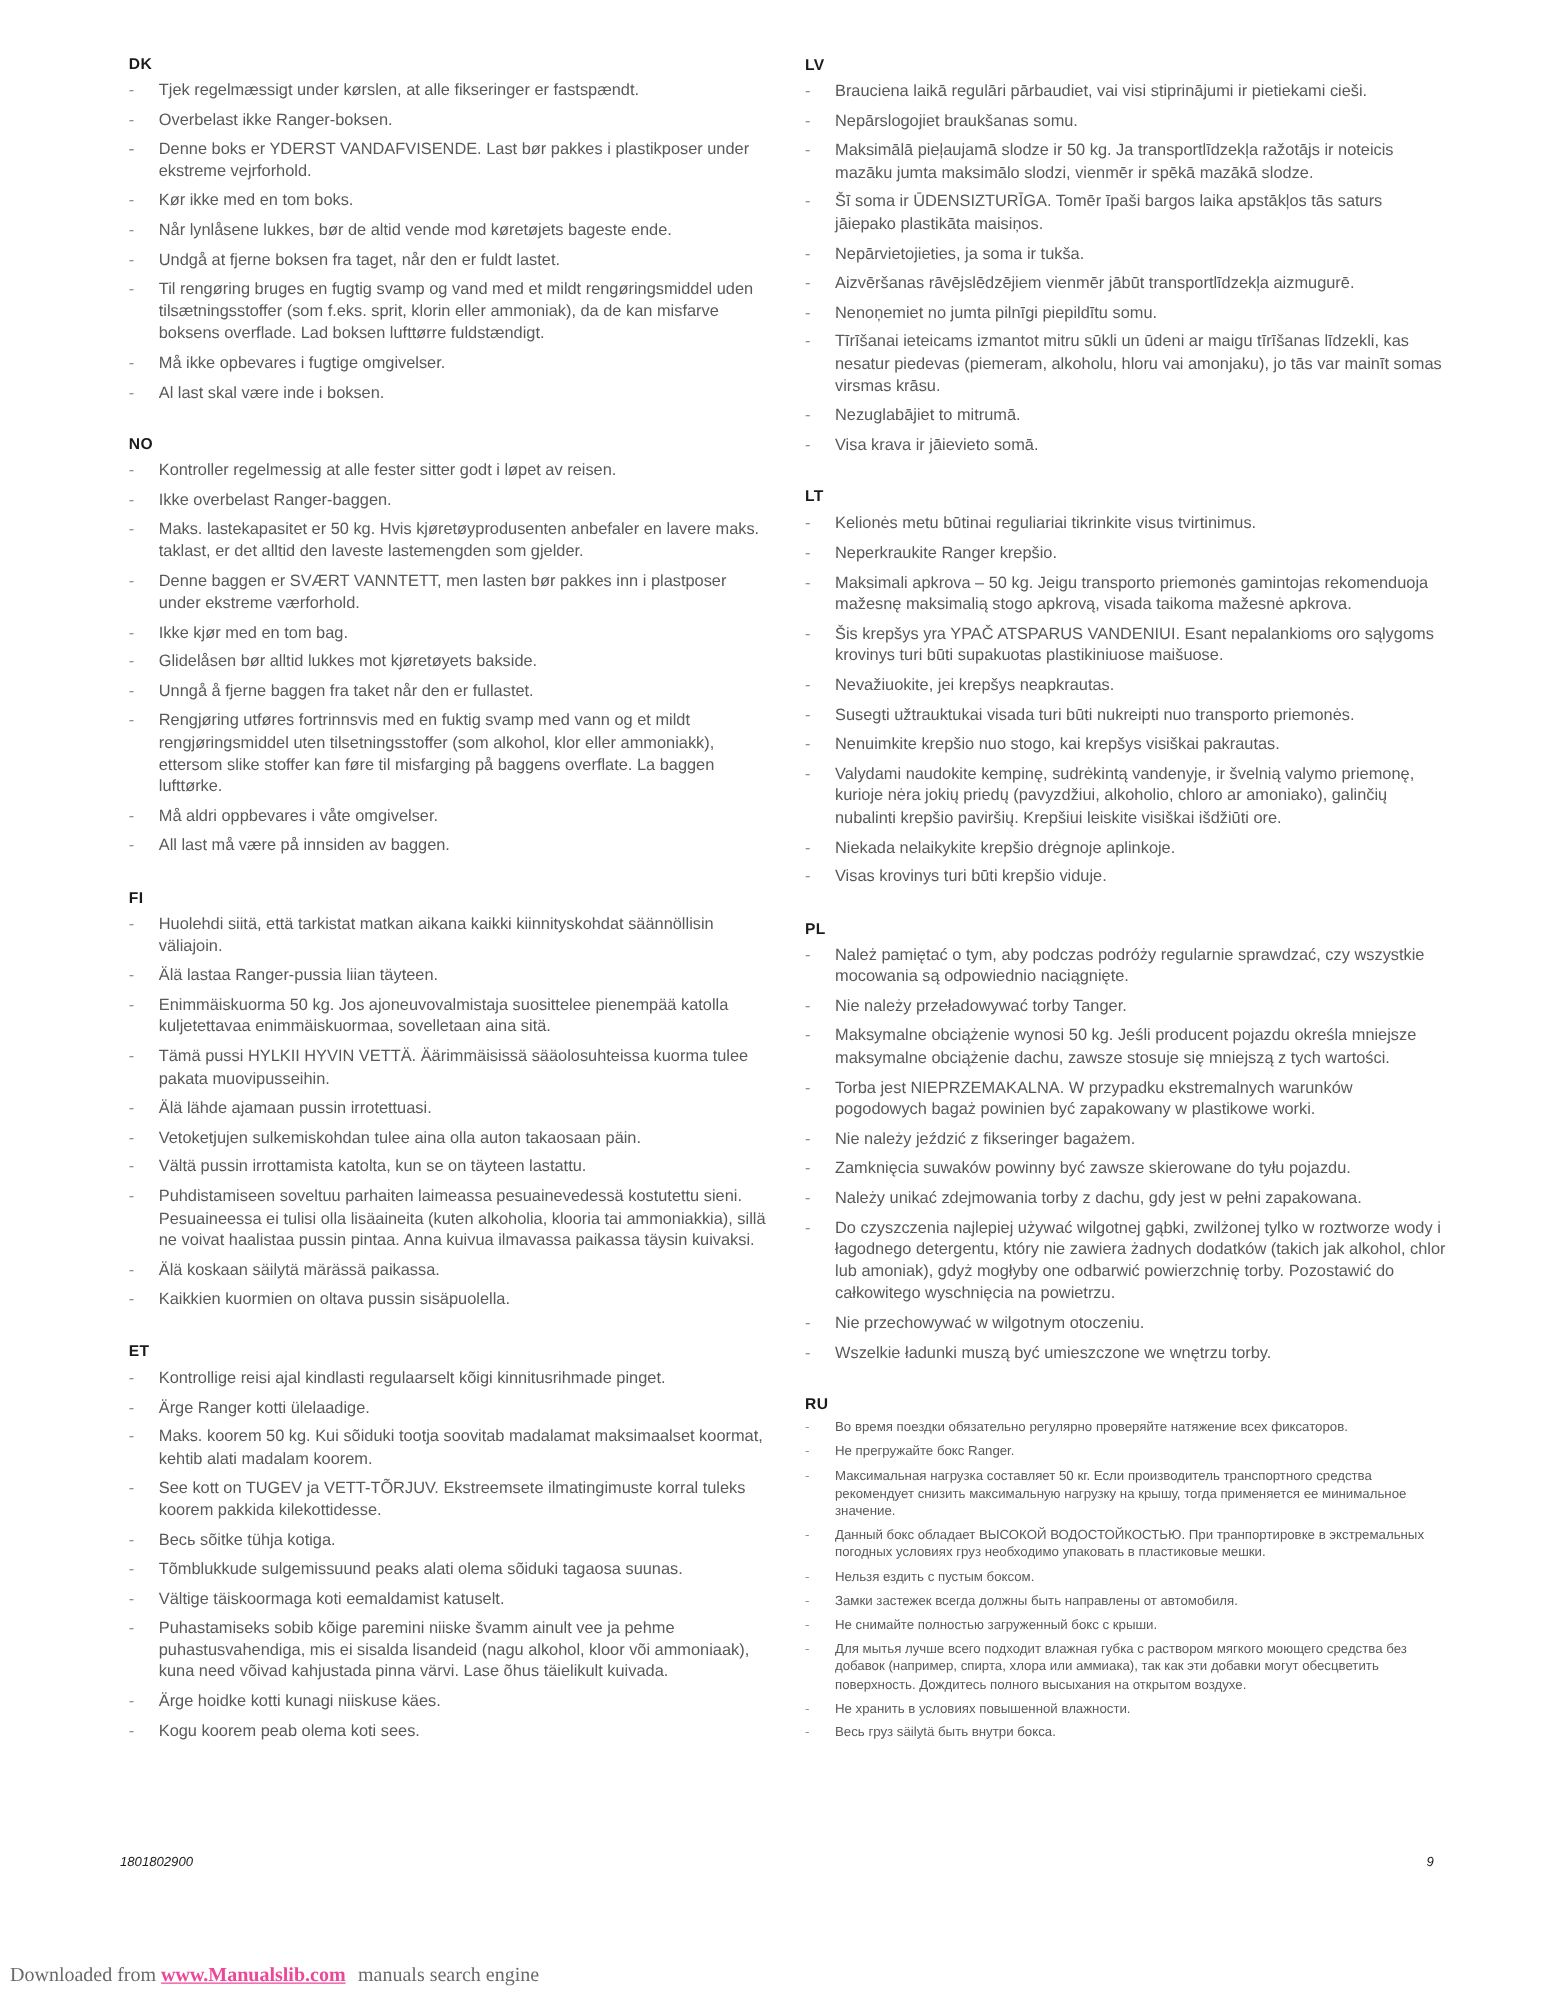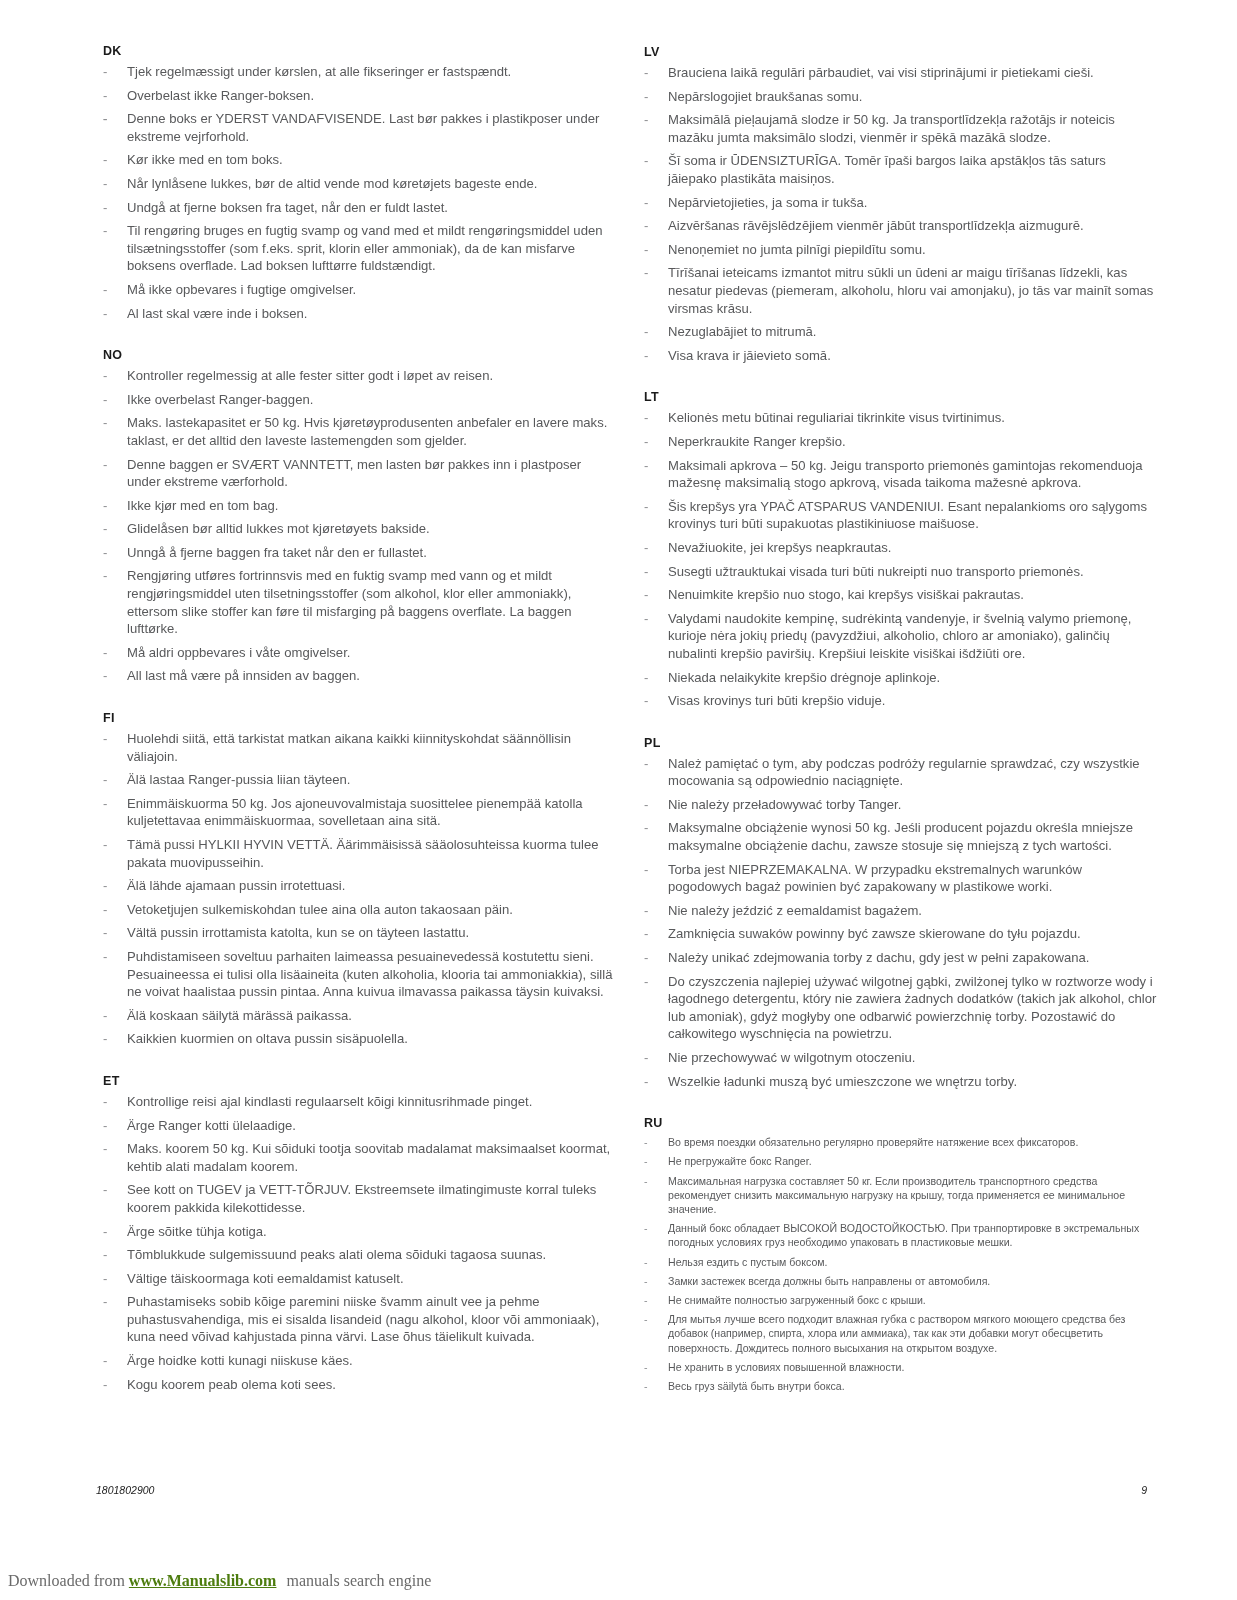--- a/index.html
+++ b/index.html
@@ -113,21 +113,21 @@
     position: absolute;
     left: 8px;
     top: 1571px;
     font-family: "Liberation Serif", "DejaVu Serif", serif;
     font-size: 16px;
     color: #6a6a6a;
     line-height: 20px;
     white-space: nowrap;
   }
   .manualslib-banner .ml-link {
-    color: #4d7c0f;
+    color: #ec4899;
     text-decoration: underline;
     font-weight: bold;
   }
   .manualslib-banner .ml-tail { margin-left: 6px; }
 </style>
 </head>
 <body>
 
 <div id="page">
 
@@ -178,21 +178,21 @@
             <li><span class="dash">-</span><span class="item-text">Kaikkien kuormien on oltava pussin sisäpuolella.</span></li>
           </ul>
         </div>
         <div class="lang-block">
           <div class="lang-heading">ET</div>
           <ul class="items">
             <li><span class="dash">-</span><span class="item-text">Kontrollige reisi ajal kindlasti regulaarselt kõigi kinnitusrihmade pinget.</span></li>
             <li><span class="dash">-</span><span class="item-text">Ärge Ranger kotti ülelaadige.</span></li>
             <li><span class="dash">-</span><span class="item-text">Maks. koorem 50 kg. Kui sõiduki tootja soovitab madalamat maksimaalset koormat, kehtib alati madalam koorem.</span></li>
             <li><span class="dash">-</span><span class="item-text">See kott on TUGEV ja VETT-TÕRJUV. Ekstreemsete ilmatingimuste korral tuleks koorem pakkida kilekottidesse.</span></li>
-            <li><span class="dash">-</span><span class="item-text">Ärge sõitke tühja kotiga.</span></li>
+            <li><span class="dash">-</span><span class="item-text">Весь sõitke tühja kotiga.</span></li>
             <li><span class="dash">-</span><span class="item-text">Tõmblukkude sulgemissuund peaks alati olema sõiduki tagaosa suunas.</span></li>
             <li><span class="dash">-</span><span class="item-text">Vältige täiskoormaga koti eemaldamist katuselt.</span></li>
             <li><span class="dash">-</span><span class="item-text">Puhastamiseks sobib kõige paremini niiske švamm ainult vee ja pehme puhastusvahendiga, mis ei sisalda lisandeid (nagu alkohol, kloor või ammoniaak), kuna need võivad kahjustada pinna värvi. Lase õhus täielikult kuivada.</span></li>
             <li><span class="dash">-</span><span class="item-text">Ärge hoidke kotti kunagi niiskuse käes.</span></li>
             <li><span class="dash">-</span><span class="item-text">Kogu koorem peab olema koti sees.</span></li>
           </ul>
         </div>
       </div>
     <div class="column right">
         <div class="lang-block">
@@ -225,21 +225,21 @@
             <li><span class="dash">-</span><span class="item-text">Visas krovinys turi būti krepšio viduje.</span></li>
           </ul>
         </div>
         <div class="lang-block">
           <div class="lang-heading">PL</div>
           <ul class="items">
             <li><span class="dash">-</span><span class="item-text">Należ pamiętać o tym, aby podczas podróży regularnie sprawdzać, czy wszystkie mocowania są odpowiednio naciągnięte.</span></li>
             <li><span class="dash">-</span><span class="item-text">Nie należy przeładowywać torby Tanger.</span></li>
             <li><span class="dash">-</span><span class="item-text">Maksymalne obciążenie wynosi 50 kg. Jeśli producent pojazdu określa mniejsze maksymalne obciążenie dachu, zawsze stosuje się mniejszą z tych wartości.</span></li>
             <li><span class="dash">-</span><span class="item-text">Torba jest NIEPRZEMAKALNA. W przypadku ekstremalnych warunków pogodowych bagaż powinien być zapakowany w plastikowe worki.</span></li>
-            <li><span class="dash">-</span><span class="item-text">Nie należy jeździć z eemaldamist bagażem.</span></li>
+            <li><span class="dash">-</span><span class="item-text">Nie należy jeździć z fikseringer bagażem.</span></li>
             <li><span class="dash">-</span><span class="item-text">Zamknięcia suwaków powinny być zawsze skierowane do tyłu pojazdu.</span></li>
             <li><span class="dash">-</span><span class="item-text">Należy unikać zdejmowania torby z dachu, gdy jest w pełni zapakowana.</span></li>
             <li><span class="dash">-</span><span class="item-text">Do czyszczenia najlepiej używać wilgotnej gąbki, zwilżonej tylko w roztworze wody i łagodnego detergentu, który nie zawiera żadnych dodatków (takich jak alkohol, chlor lub amoniak), gdyż mogłyby one odbarwić powierzchnię torby. Pozostawić do całkowitego wyschnięcia na powietrzu.</span></li>
             <li><span class="dash">-</span><span class="item-text">Nie przechowywać w wilgotnym otoczeniu.</span></li>
             <li><span class="dash">-</span><span class="item-text">Wszelkie ładunki muszą być umieszczone we wnętrzu torby.</span></li>
           </ul>
         </div>
         <div class="lang-block compact">
           <div class="lang-heading">RU</div>
           <ul class="items">

